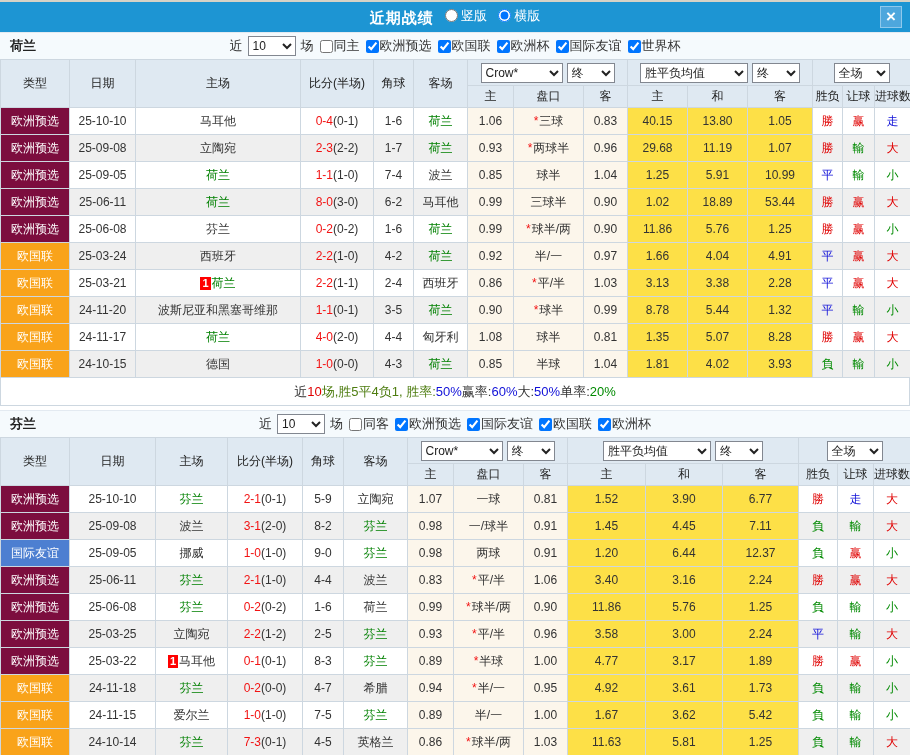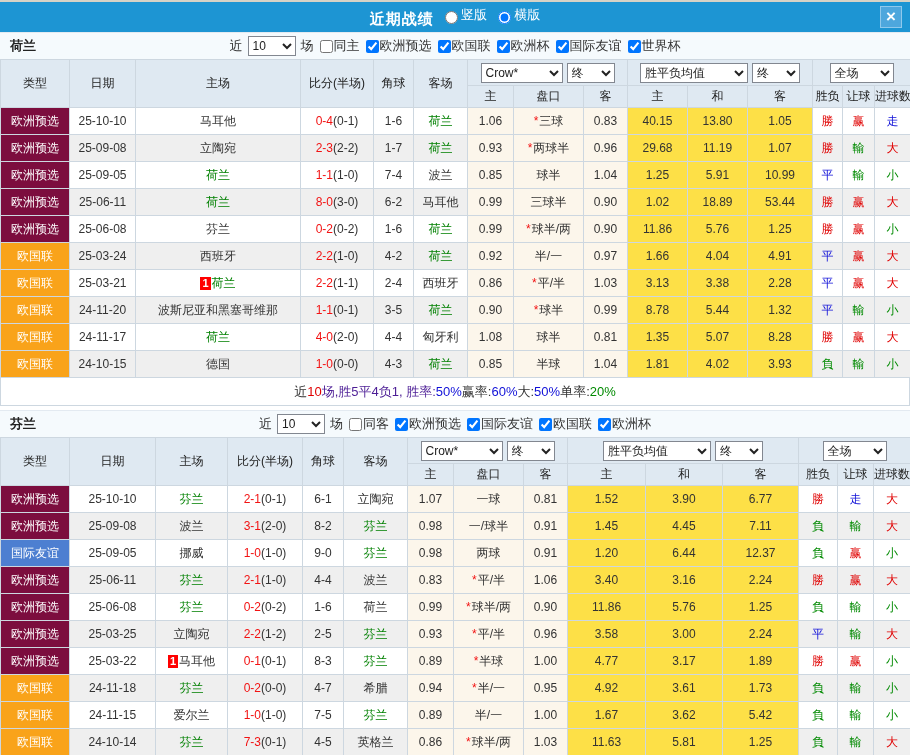--- a/index.html
+++ b/index.html
@@ -11,21 +11,21 @@
   }
   .window { width:910px; border-top:2px solid #d6d2c6; }
 
   
   .titlebar {
     height:30px; background:#1d95d3; position:relative;
     display:flex; align-items:center; justify-content:center;
   }
   .win-title { color:#fff; font-weight:bold; font-size:15px; letter-spacing:1px; }
   .tb-radio {
-    color:#fff; font-size:13px; display:inline-flex; align-items:flex-end;
+    color:#fff; font-size:13px; display:inline-flex; align-items:center;
     gap:3px; margin-left:8px; cursor:pointer;
   }
   .tb-radio input { margin:0; }
   .close-btn {
     position:absolute; right:8px; top:4px; width:22px; height:22px;
     background:#4ea7dd; border:1px solid #8fc9ec; color:#fff;
     font-size:17px; font-weight:bold; line-height:19px; text-align:center; cursor:pointer;
   }
 
   
@@ -40,21 +40,21 @@
 
   
   .sel {
     height:20px; font-size:12px; border:1px solid #828790; background:#fff;
     color:#222; margin:0 2px; font-family:inherit;
   }
   .sel-count { width:48px; }
   .sel-src   { width:82px; }
   .sel-time  { width:48px; }
   .sel-avg   { width:108px; }
-  .sel-scope { width:64px; }
+  .sel-scope { width:56px; }
 
   
   table { border-collapse:collapse; table-layout:fixed; width:910px; }
   th,td {
     border:1px solid #cdd7e0; text-align:center; font-size:12px;
     overflow:hidden; white-space:nowrap; padding:0;
   }
   thead th { background:#dfe9f2; font-weight:normal; color:#222; }
   tr.h1 th { height:26px; }
   tr.h2 th { height:22px; }
@@ -341,21 +341,21 @@
               <td class="avg">3.93</td>
               <td class="res" style="color: rgb(0, 138, 0);">負</td>
               <td class="res" style="color: rgb(0, 138, 0);">輸</td>
               <td class="res" style="color: rgb(0, 138, 0);">小</td>
             </tr>
           </tbody>
         </table>
         <div class="summary">
           <span style="color: rgb(51, 51, 51);">近</span>
           <span style="color: rgb(224, 0, 0);">10</span>
-          <span style="color: #4c1d95;">场,胜5平4负1, 胜率:</span>
+          <span style="color: #4d7c0f;">场,胜5平4负1, 胜率:</span>
           <span style="color: rgb(16, 16, 216);">50%</span>
           <span style="color: rgb(51, 51, 51);"> 赢率:</span>
           <span style="color: rgb(16, 16, 216);">60%</span>
           <span style="color: rgb(51, 51, 51);"> 大:</span>
           <span style="color: rgb(16, 16, 216);">50%</span>
           <span style="color: rgb(51, 51, 51); text-align: right;"> 单率:</span>
           <span style="color: rgb(0, 138, 0);">20%</span>
         </div>
       </div>
       <div class="section">
@@ -428,21 +428,21 @@
               <th>让球</th>
               <th>进球数</th>
             </tr>
           </thead>
           <tbody>
             <tr>
               <td class="type" style="background: rgb(124, 13, 62);">欧洲预选</td>
               <td>25-10-10</td>
               <td><span style="color: rgb(0, 128, 0);">芬兰</span></td>
               <td><span class="ft">2-1</span><span class="ht">(0-1)</span></td>
-              <td>6-1</td>
+              <td>5-9</td>
               <td><span style="color: rgb(51, 51, 51);">立陶宛</span></td>
               <td class="crown">1.07</td>
               <td class="crown"><span>一球</span></td>
               <td class="crown">0.81</td>
               <td class="avg">1.52</td>
               <td class="avg">3.90</td>
               <td class="avg">6.77</td>
               <td class="res" style="color: rgb(224, 0, 0);">勝</td>
               <td class="res" style="color: rgb(16, 16, 216);">走</td>
               <td class="res" style="color: rgb(224, 0, 0);">大</td>

